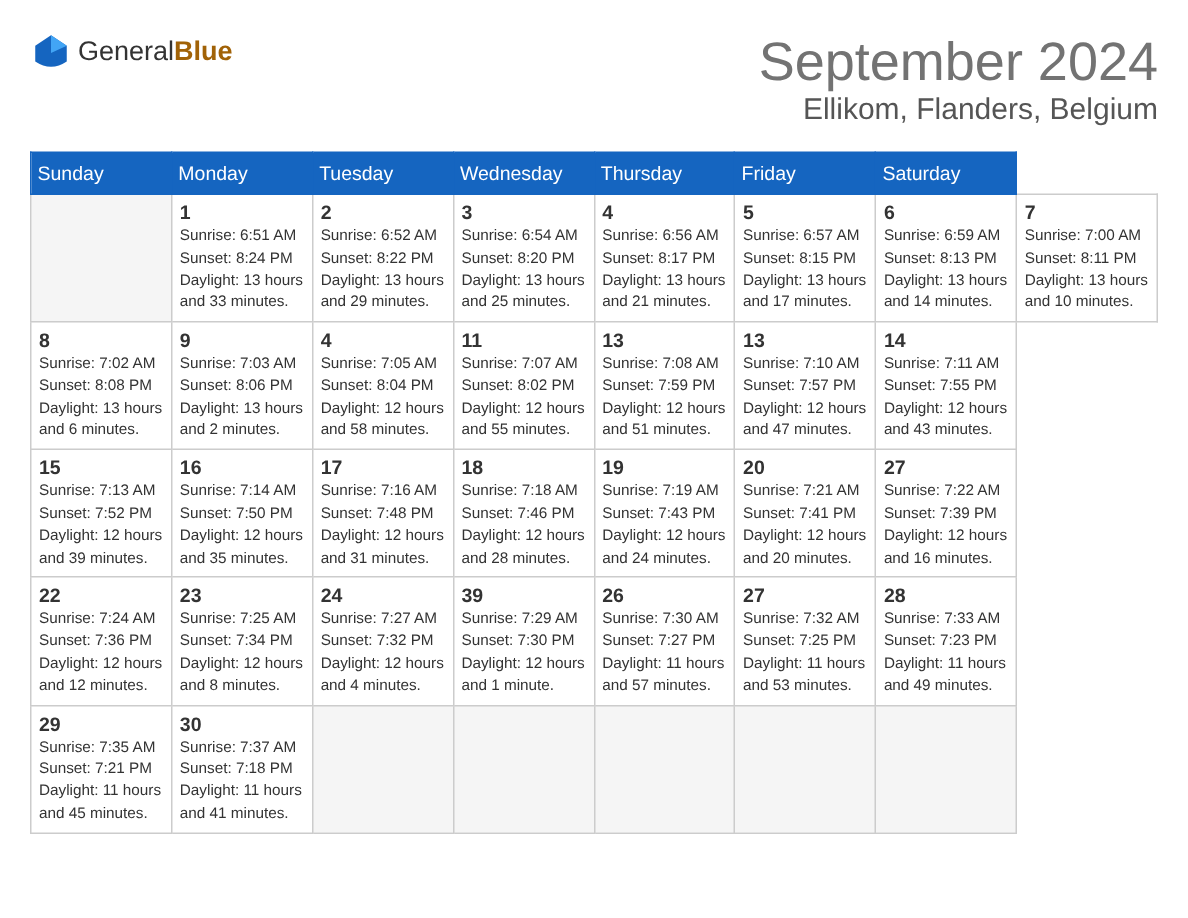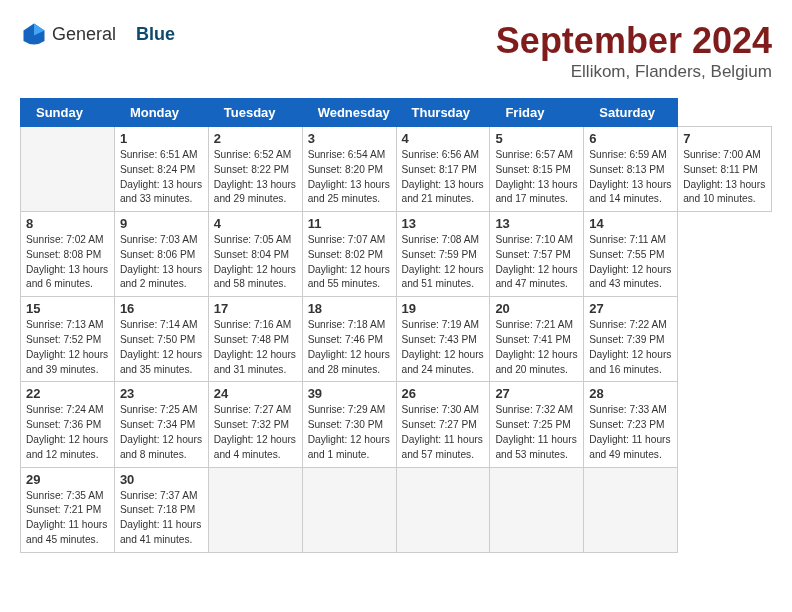--- a/index.html
+++ b/index.html
@@ -23,38 +23,38 @@
     }
     .logo-icon {
       width: 28px;
       height: 28px;
     }
     .title-block {
       text-align: right;
     }
     .month-title {
       font-size: 36px;
-      font-weight: bold;
-      color: #7f1d1d;
+      font-weight: normal;
+      color: #737373;
     }
     .location-title {
-      font-size: 17px;
+      font-size: 20px;
       color: #555;
     }
     table {
       width: 100%;
       border-collapse: collapse;
       table-layout: fixed;
     }
     th {
       background-color: #1565c0;
       color: #fff;
       font-size: 13px;
-      font-weight: bold;
-      padding: 6px 15px;
+      font-weight: normal;
+      padding: 6px 4px;
       text-align: left;
       border: 1px solid #1565c0;
     }
     td {
       border: 1px solid #ccc;
       vertical-align: top;
       padding: 4px 5px;
       font-size: 10.5px;
       color: #333;
       height: 80px;
@@ -78,21 +78,21 @@
 <body>
 
 <div class="header">
   <div class="logo">
     <svg class="logo-icon" viewBox="0 0 40 40" xmlns="http://www.w3.org/2000/svg">
       <path d="M20 5 L35 15 L35 30 Q20 40 5 30 L5 15 Z" fill="#1565c0"></path>
       <path d="M20 5 L35 15 L20 22 Z" fill="#42a5f5"></path>
     </svg>
     <div>
       <div>
-        <span style="font-size:18px;font-weight:normal;color:#333;">General</span><span style="font-size:18px;font-weight:bold;color:#0c4a6e;padding-left:20px;">Blue</span>
+        <span style="font-size:18px;font-weight:normal;color:#333;">General</span><span style="font-size:18px;font-weight:bold;color:#a16207;">Blue</span>
       </div>
     </div>
   </div>
   <div class="title-block">
     <div class="month-title">September 2024</div>
     <div class="location-title">Ellikom, Flanders, Belgium</div>
   </div>
 </div>
 
 <table>

